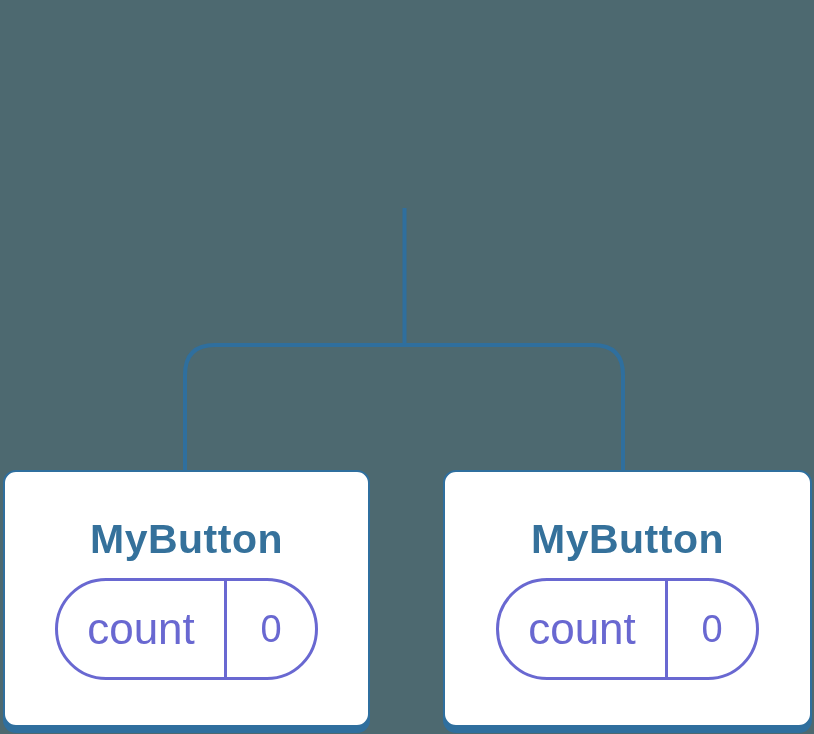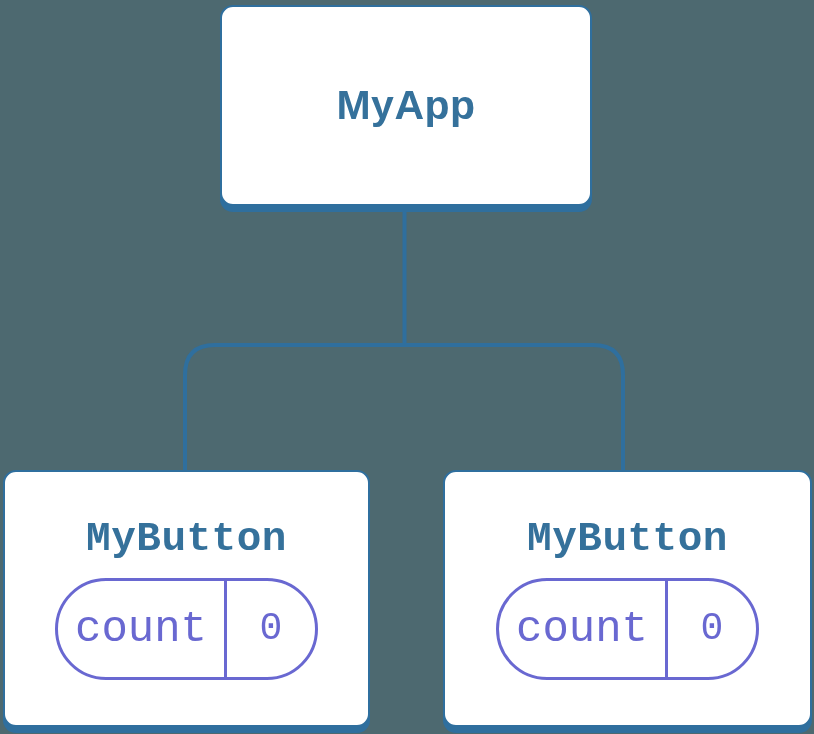--- a/index.html
+++ b/index.html
@@ -43,21 +43,21 @@
     justify-content: center;
   }
   .node-label {
     color: var(--text_blue);
     font-size: 41px;
     font-weight: 600;
     letter-spacing: 0.5px;
     line-height: 1.1;
   }
   .node.root { left: 220px; top: 5px;   width: 372px; height: 201px; }
-  .node.child { gap: 16px; font-family: Liberation Mono, monospace; }
+  .node.child { gap: 16px; }
   .node.child.left  { left: 3px;   top: 470px; width: 367px; height: 257px; }
   .node.child.right { left: 443px; top: 470px; width: 369px; height: 257px; }
   .pill {
     width: 263px; height: 102px;
     border: 3px solid var(--accent_purple);
     border-radius: 60px;
     display: flex;
     align-items: stretch;
     overflow: hidden;
     background: var(--node_fill);
@@ -81,23 +81,20 @@
 </head>
 <body>
 
 <div class="stage">
 
   <svg class="connectors" viewBox="0 0 814 734" aria-hidden="true">
     <path d="M 404.5 208 L 404.5 345"></path>
     <path d="M 185 472 L 185 375 Q 185 345 215 345 L 593 345 Q 623 345 623 375 L 623 472"></path>
   </svg>
 
-  <div class="node root">
-    <span class="node-label">MyApp</span>
-  </div>
 
   <div class="node child left">
     <span class="node-label">MyButton</span>
     <div class="pill">
       <span class="pill-key">count</span>
       <span class="pill-value">0</span>
     </div>
   </div>
 
   <div class="node child right">

